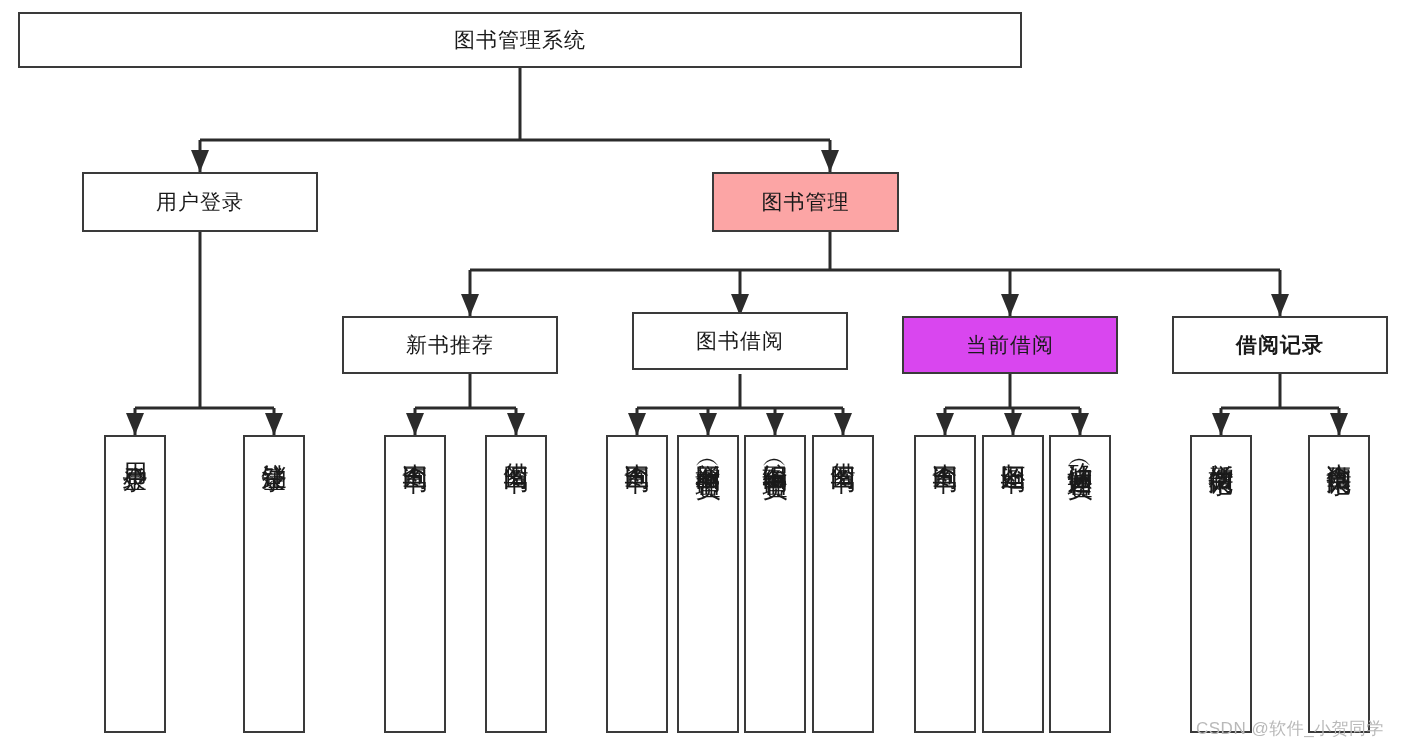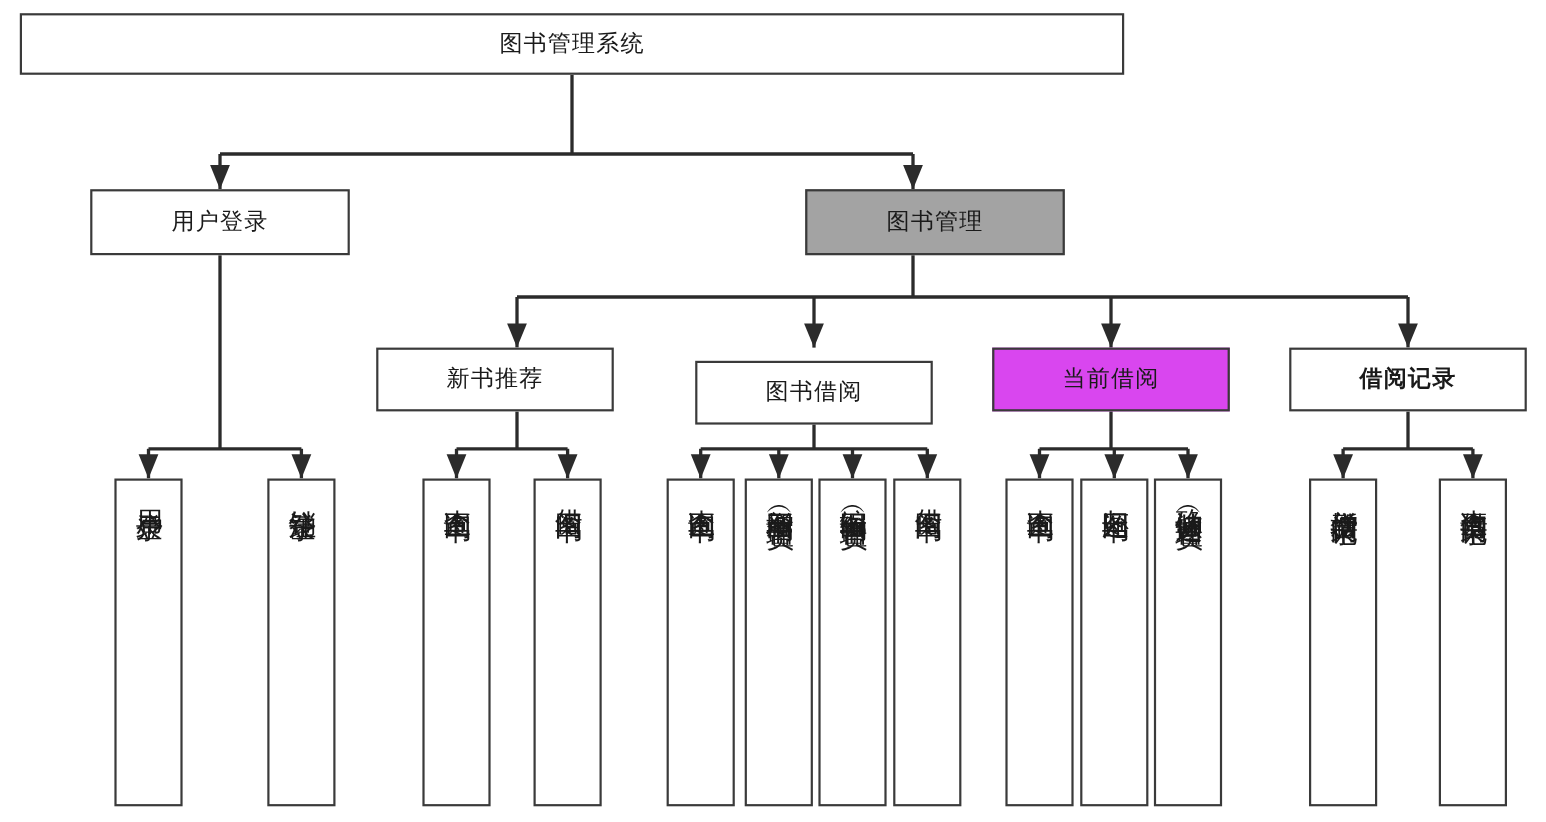--- a/index.html
+++ b/index.html
@@ -124,27 +124,27 @@
       <line x1="1339" y1="408" x2="1339" y2="435" stroke="#2b2b2b" stroke-width="3"></line>
       <polygon points="1330,413 1348,413 1339,435" fill="#2b2b2b"></polygon>
     </svg>
   <div id="nodes">
       <div class="node horizontal" style="left: 18px; top: 12px; width: 1004px; height: 56px; border-color: rgb(58, 58, 58); background: rgb(255, 255, 255);">
         <span class="label">图书管理系统</span>
       </div>
       <div class="node horizontal" style="left: 82px; top: 172px; width: 236px; height: 60px; border-color: rgb(58, 58, 58); background: rgb(255, 255, 255);">
         <span class="label">用户登录</span>
       </div>
-      <div class="node horizontal" style="left: 712px; top: 172px; width: 236px; height: 60px; border-color: rgb(58, 58, 58); background: #a3a3a3; margin-left: 20px;">
+      <div class="node horizontal" style="left: 712px; top: 172px; width: 187px; height: 60px; border-color: rgb(58, 58, 58); background: #fca5a5;">
         <span class="label">图书管理</span>
       </div>
       <div class="node horizontal" style="left: 342px; top: 316px; width: 216px; height: 58px; border-color: rgb(58, 58, 58); background: rgb(255, 255, 255);">
         <span class="label">新书推荐</span>
       </div>
-      <div class="node horizontal" style="left: 632px; top: 328px; width: 216px; height: 58px; border-color: rgb(58, 58, 58); background: rgb(255, 255, 255);">
+      <div class="node horizontal" style="left: 632px; top: 312px; width: 216px; height: 58px; border-color: rgb(58, 58, 58); background: rgb(255, 255, 255);">
         <span class="label">图书借阅</span>
       </div>
       <div class="node horizontal" style="left: 902px; top: 316px; width: 216px; height: 58px; border-color: rgb(58, 58, 58); background: #d946ef;">
         <span class="label">当前借阅</span>
       </div>
       <div class="node horizontal" style="left: 1172px; top: 316px; width: 216px; height: 58px; border-color: rgb(58, 58, 58); background: rgb(255, 255, 255); font-weight: bold;">
         <span class="label">借阅记录</span>
       </div>
       <div class="node vertical" style="left: 104px; top: 435px; width: 62px; height: 298px; border-color: rgb(58, 58, 58); background: rgb(255, 255, 255);">
         <span class="label">用户登录</span>
@@ -179,13 +179,14 @@
       <div class="node vertical" style="left: 1049px; top: 435px; width: 62px; height: 298px; border-color: rgb(58, 58, 58); background: rgb(255, 255, 255);">
         <span class="label">确认归还（管理员）</span>
       </div>
       <div class="node vertical" style="left: 1190px; top: 435px; width: 62px; height: 298px; border-color: rgb(58, 58, 58); background: rgb(255, 255, 255);">
         <span class="label">新增借阅记录</span>
       </div>
       <div class="node vertical" style="left: 1308px; top: 435px; width: 62px; height: 298px; border-color: rgb(58, 58, 58); background: rgb(255, 255, 255);">
         <span class="label">查询借阅记录</span>
       </div>
     </div>
+  <div id="watermark" style="left: 1196px; top: 717px; color: rgb(185, 185, 185);">CSDN @软件_小贺同学</div>
 </div>
 
 </body></html>

